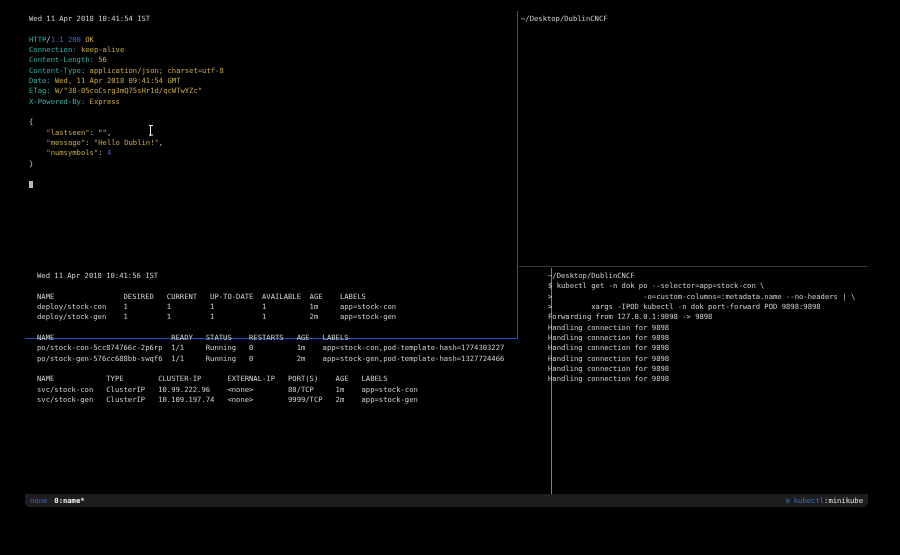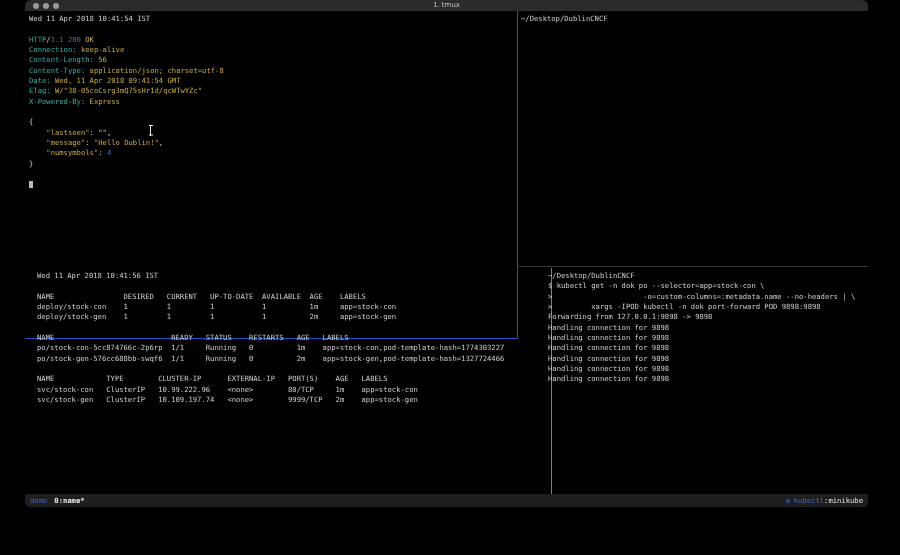--- a/index.html
+++ b/index.html
@@ -62,39 +62,31 @@
   .statusbar .kube-icon { color:var(--blue,#4067cd); margin-right:3px; font-family:"DejaVu Sans", sans-serif; }
   .statusbar .kube-ctx { color:var(--blue,#4067cd); }
   .statusbar .kube-ns { color:#e3e3e3; }
 </style>
 </head>
 <body>
 
 <div class="screen">
   <div class="window">
 
-    <div class="titlebar">
-      <div class="traffic-lights">
-        <span class="tl"></span>
-        <span class="tl"></span>
-        <span class="tl"></span>
-      </div>
-      <div class="title">1. tmux</div>
-    </div>
 
     <div class="content">
       <div class="pane pane-tl"><div class="tline"><span>Wed 11 Apr 2018 10:41:54 IST</span></div><div class="tline"><span></span></div><div class="tline"><span style="color: rgb(54, 176, 168);">HTTP</span><span>/</span><span style="color: rgb(64, 103, 205);">1.1 200</span><span> </span><span style="color: rgb(201, 172, 67);">OK</span></div><div class="tline"><span style="color: rgb(54, 176, 168);">Connection:</span><span> </span><span style="color: rgb(201, 172, 67);">keep-alive</span></div><div class="tline"><span style="color: rgb(54, 176, 168);">Content-Length:</span><span> </span><span style="color: rgb(201, 172, 67);">56</span></div><div class="tline"><span style="color: rgb(54, 176, 168);">Content-Type:</span><span> </span><span style="color: rgb(201, 172, 67);">application/json; charset=utf-8</span></div><div class="tline"><span style="color: rgb(54, 176, 168);">Date:</span><span> </span><span style="color: rgb(201, 172, 67);">Wed, 11 Apr 2018 09:41:54 GMT</span></div><div class="tline"><span style="color: rgb(54, 176, 168);">ETag:</span><span> </span><span style="color: rgb(201, 172, 67);">W/"38-05coCsrg3mQ75sHr1d/qcWTwYZc"</span></div><div class="tline"><span style="color: rgb(54, 176, 168);">X-Powered-By:</span><span> </span><span style="color: rgb(201, 172, 67);">Express</span></div><div class="tline"><span></span></div><div class="tline"><span>{</span></div><div class="tline"><span>    </span><span style="color: rgb(201, 172, 67);">"lastseen"</span><span>: "",</span></div><div class="tline"><span>    </span><span style="color: rgb(201, 172, 67);">"message"</span><span>: </span><span style="color: rgb(201, 172, 67);">"Hello Dublin!"</span><span>,</span></div><div class="tline"><span>    </span><span style="color: rgb(201, 172, 67);">"numsymbols"</span><span>: </span><span style="color: rgb(64, 103, 205);">4</span></div><div class="tline"><span>}</span></div><div class="tline"><span></span></div><div class="tline"><span class="cursor-block"> </span></div></div>
       <div class="pane pane-tr"><div class="tline"><span>~/Desktop/DublinCNCF</span></div></div>
       <div class="pane pane-bl"><div class="tline"><span>Wed 11 Apr 2018 10:41:56 IST</span></div><div class="tline"><span></span></div><div class="tline"><span>NAME                DESIRED   CURRENT   UP-TO-DATE  AVAILABLE  AGE    LABELS</span></div><div class="tline"><span>deploy/stock-con    1         1         1           1          1m     app=stock-con</span></div><div class="tline"><span>deploy/stock-gen    1         1         1           1          2m     app=stock-gen</span></div><div class="tline"><span></span></div><div class="tline"><span>NAME                           READY   STATUS    RESTARTS   AGE   LABELS</span></div><div class="tline"><span>po/stock-con-5cc874766c-2p6rp  1/1     Running   0          1m    app=stock-con,pod-template-hash=1774303227</span></div><div class="tline"><span>po/stock-gen-576cc688bb-swqf6  1/1     Running   0          2m    app=stock-gen,pod-template-hash=1327724466</span></div><div class="tline"><span></span></div><div class="tline"><span>NAME            TYPE        CLUSTER-IP      EXTERNAL-IP   PORT(S)    AGE   LABELS</span></div><div class="tline"><span>svc/stock-con   ClusterIP   10.99.222.96    &lt;none&gt;        80/TCP     1m    app=stock-con</span></div><div class="tline"><span>svc/stock-gen   ClusterIP   10.109.197.74   &lt;none&gt;        9999/TCP   2m    app=stock-gen</span></div></div>
       <div class="pane pane-br"><div class="tline"><span>~/Desktop/DublinCNCF</span></div><div class="tline"><span>$ kubectl get -n dok po --selector=app=stock-con \</span></div><div class="tline"><span>&gt;                     -o=custom-columns=:metadata.name --no-headers | \</span></div><div class="tline"><span>&gt;         xargs -IPOD kubectl -n dok port-forward POD 9898:9898</span></div><div class="tline"><span>Forwarding from 127.0.0.1:9898 -&gt; 9898</span></div><div class="tline"><span>Handling connection for 9898</span></div><div class="tline"><span>Handling connection for 9898</span></div><div class="tline"><span>Handling connection for 9898</span></div><div class="tline"><span>Handling connection for 9898</span></div><div class="tline"><span>Handling connection for 9898</span></div><div class="tline"><span>Handling connection for 9898</span></div></div>
       <div class="ibeam"></div>
     </div>
 
     <div class="statusbar">
-      <span class="session">demo</span>
+      <span class="session">none</span>
       <span class="window-ind">0:name*</span>
       <span class="right">
         <span class="kube-icon">⎈</span>
         <span class="kube-ctx">kubectl</span>
         <span class="kube-ns">:</span>
         <span class="kube-ns">minikube</span>
       </span>
     </div>
 
   </div>

